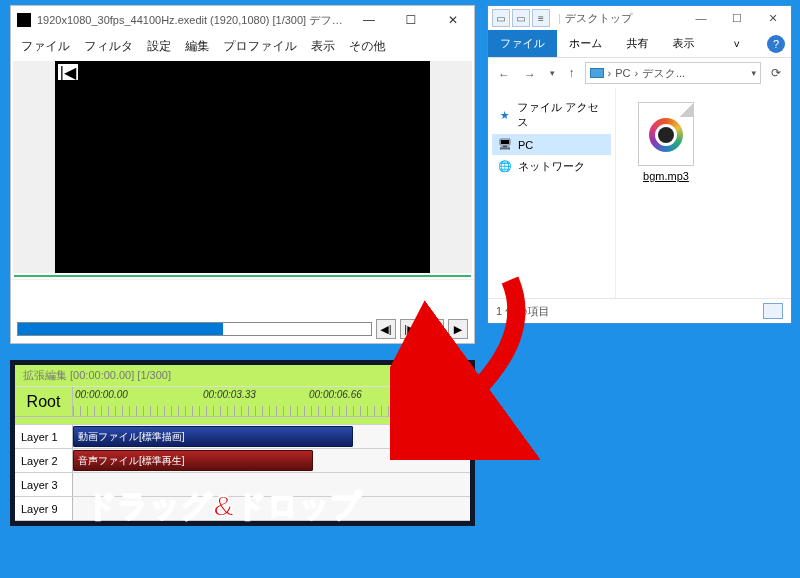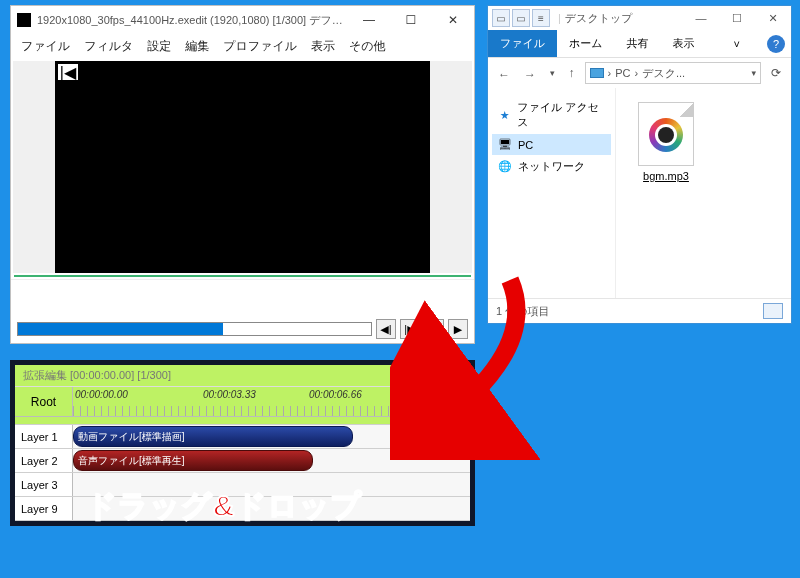--- a/index.html
+++ b/index.html
@@ -52,28 +52,28 @@
 .file-icon::before { content: ""; position: absolute; right: 0; top: 0; width: 14px; height: 14px; background: linear-gradient(135deg, #fff 50%, #ccc 50%); }
 .disc { position: absolute; left: 50%; top: 52%; transform: translate(-50%,-50%); width: 34px; height: 34px; border-radius: 50%; background: conic-gradient(#e85a1a, #e6c23a, #2aa876, #2a7ec2, #8a3ab9, #e23a6e, #e85a1a); }
 .disc::after { content: ""; position: absolute; left: 50%; top: 50%; transform: translate(-50%,-50%); width: 16px; height: 16px; border-radius: 50%; background: #222; box-shadow: 0 0 0 3px #fff; }
 .exp-status { border-top: 1px solid #e5e5e5; padding: 4px 8px; font-size: 11px; color: #555; display: flex; align-items: center; justify-content: space-between; }
 .exp-status .viewbtn { width: 20px; height: 16px; border: 1px solid #7aa7d8; background: #eaf2fb; }
 
 
 .timeline-win { position: absolute; left: 10px; top: 360px; width: 465px; background: #bef264; border: 5px solid #0f172a; }
 .tl-title { padding: 3px 8px; font-size: 11px; color: #777; border-bottom: 1px solid #ddd; }
 .tl-ruler-row { display: flex; height: 30px; }
-.tl-root { width: 58px; display: flex; align-items: center; justify-content: center; font-size: 12px; border-right: 1px solid #bbb; border-bottom: 1px solid #bbb; cursor: pointer; }
+.tl-root { width: 58px; display: flex; align-items: center; justify-content: center; font-size: 16px; border-right: 1px solid #bbb; border-bottom: 1px solid #bbb; cursor: pointer; }
 .tl-ruler { flex: 1; position: relative; border-bottom: 1px solid #bbb; font-size: 10px; color: #333; }
 .tl-ruler .tick { position: absolute; top: 2px; white-space: nowrap; font-style: italic; }
 .tl-ruler .ticks-bottom { position: absolute; left: 0; right: 0; bottom: 0; height: 10px; background: repeating-linear-gradient(90deg, #aaa 0 1px, transparent 1px 7px); }
 .tl-layer-row { display: flex; height: 24px; border-bottom: 1px solid #cfcfcf; }
 .tl-label { width: 58px; display: flex; align-items: center; padding-left: 6px; font-size: 11px; border-right: 1px solid #bbb; background: #fff; cursor: pointer; }
 .tl-track { flex: 1; position: relative; background: #f7f7f7; }
-.clip { position: absolute; top: 1px; bottom: 1px; left: 0; color: #fff; font-size: 10px; display: flex; align-items: center; padding-left: 4px; border-radius: 9px; cursor: pointer; }
+.clip { position: absolute; top: 1px; bottom: 1px; left: 0; color: #fff; font-size: 10px; display: flex; align-items: center; padding-left: 4px; border-radius: 1px; cursor: pointer; }
 .clip.video { width: 280px; background: linear-gradient(#2b4aa8, #0e1f60); border: 1px solid #0a1850; }
 .clip.audio { width: 240px; background: linear-gradient(#b22424, #5c0e0e); border: 1px solid #4a0a0a; }
 
 
 .arrow { position: absolute; left: 390px; top: 260px; pointer-events: none; }
 .dnd-text { position: absolute; left: 86px; top: 486px; font-size: 30px; font-weight: 800; color: #e60000; -webkit-text-stroke: 2px #fff; white-space: nowrap; pointer-events: none; letter-spacing: 1px; }
 </style>
 </head>
 <body>
 

